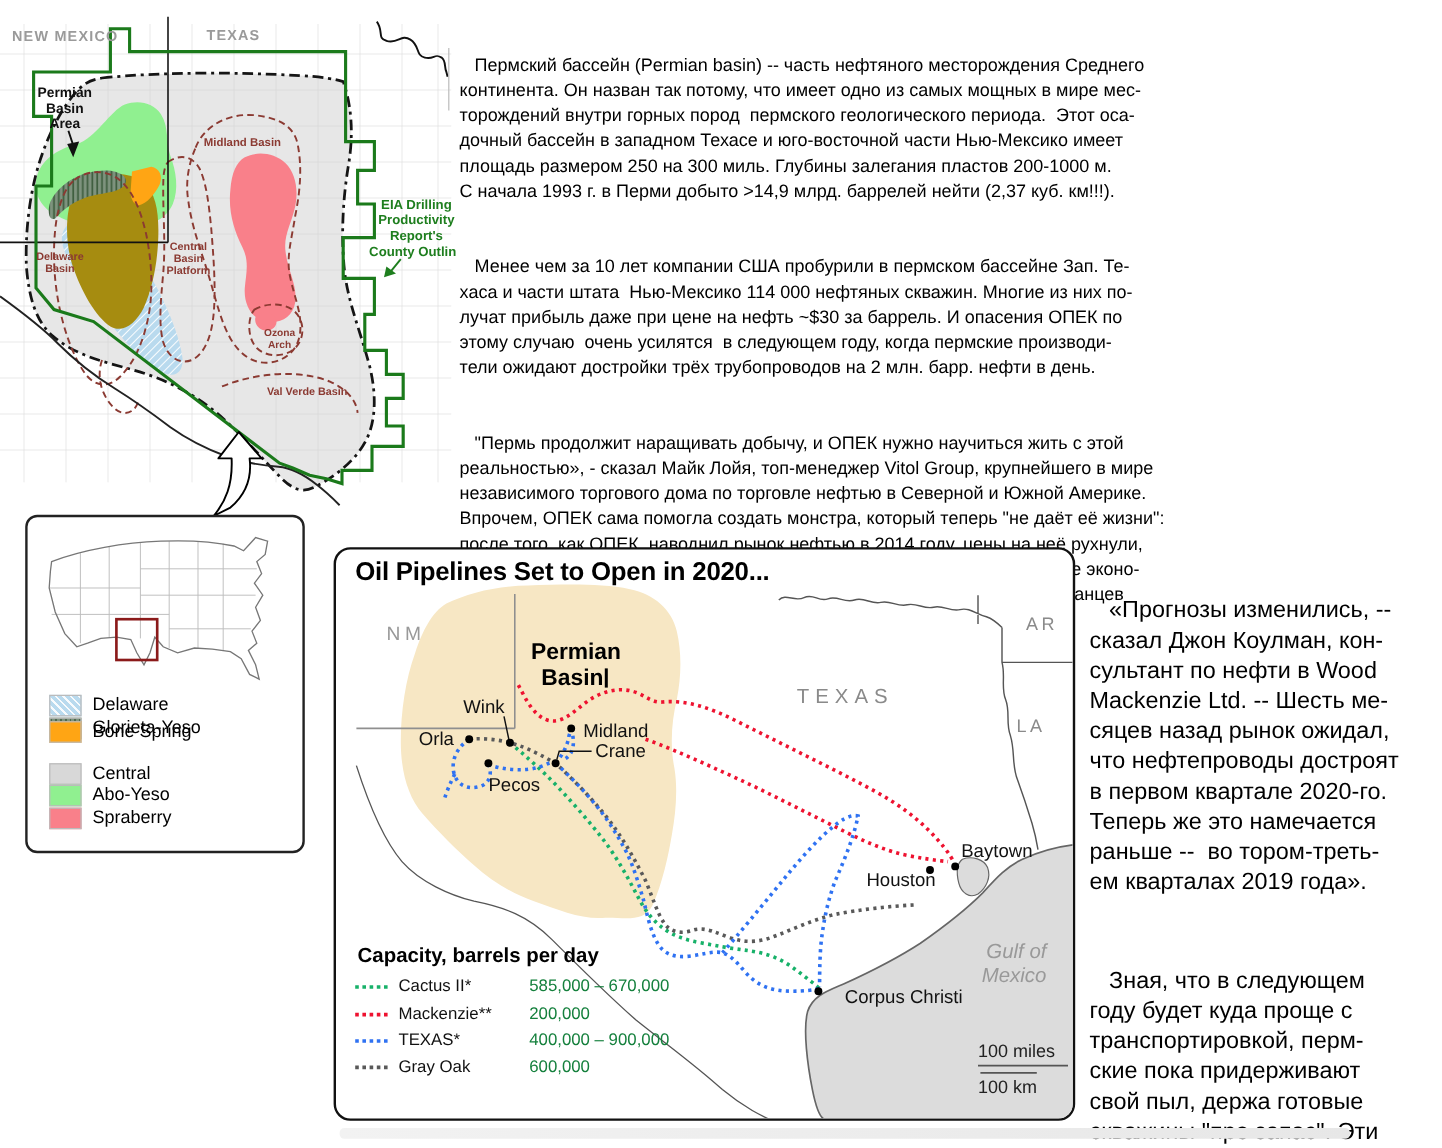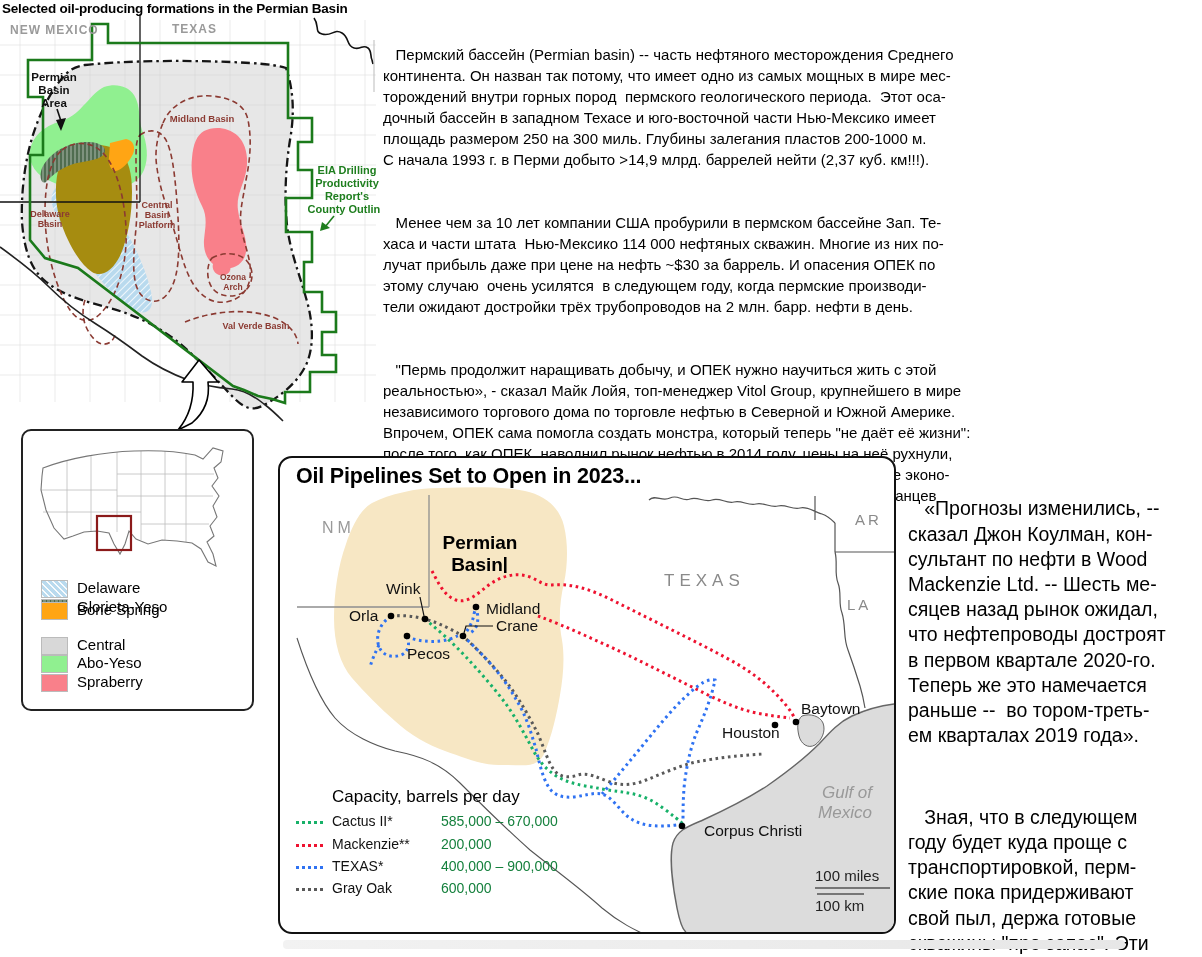--- a/index.html
+++ b/index.html
@@ -21,37 +21,36 @@
   
   .article-main{left:383px;top:2px;font-size:15px;line-height:21px;white-space:pre;}
   .article-side{left:908px;top:446px;font-size:19.5px;line-height:25.2px;white-space:pre;}
   .para{margin:0 0 0 0;}
   .article-side .para + .para{margin-top:6px;}
   
   .card{left:278px;top:456px;width:618px;height:478px;border:2px solid #111;border-radius:14px;
         box-sizing:border-box;background:#fff;overflow:hidden;}
   .card-title{position:absolute;left:16px;top:6px;font-size:21.5px;font-weight:bold;letter-spacing:-0.2px;z-index:3;white-space:nowrap;}
   .card svg{position:absolute;left:0;top:0;}
-  .cap-heading{position:absolute;left:18px;top:329px;font-size:17px;font-weight:normal;z-index:3;white-space:nowrap;margin-left:34px;}
+  .cap-heading{position:absolute;left:18px;top:329px;font-size:17px;font-weight:bold;z-index:3;white-space:nowrap;}
   .cap-row{position:absolute;left:16px;height:21px;z-index:3;white-space:nowrap;font-size:14px;}
   .dotline{display:inline-block;width:27px;border-top:3px dotted currentColor;vertical-align:middle;margin-right:0;}
   .cap-name{position:absolute;left:36px;top:0;color:#111;}
   .cap-value{position:absolute;left:145px;top:0;color:#15803d;}
   
   .hscroll{left:283px;top:940px;width:842px;height:9px;border-radius:4px;
            background:linear-gradient(90deg,#f2f2f2,#e7e7e7);}
   text{font-family:"Liberation Sans",sans-serif;}
 </style>
 </head>
 <body>
 
 <div class="canvas">
 
   <div class="abs map1">
-    <div class="map1-title">Selected oil-producing formations in the Permian Basin</div>
     <svg width="380" height="432" viewBox="0 0 380 432">
       <defs>
         <pattern id="hatchD" width="5" height="5" patternUnits="userSpaceOnUse" patternTransform="rotate(45)">
           <rect width="5" height="5" fill="#b9daee"></rect>
           <line x1="0" y1="0" x2="0" y2="5" stroke="#ffffff" stroke-width="1.6"></line>
         </pattern>
         <pattern id="hatchV" width="4" height="4" patternUnits="userSpaceOnUse">
           <rect width="4" height="4" fill="#7e937e"></rect>
           <line x1="1" y1="0" x2="1" y2="4" stroke="#3c5c3c" stroke-width="1.4"></line>
         </pattern>
@@ -196,21 +195,21 @@
 ские пока придерживают
 свой пыл, держа готовые
 скважины "про запас". Эти
 скважины заработают, как
 только новые трубопроводы
 (Gray Oak, Cactus II and Epic)
 введут в строй.</div>
   </div>
 
   <div class="abs card">
-    <div class="card-title">Oil Pipelines Set to Open in 2023...</div>
+    <div class="card-title">Oil Pipelines Set to Open in 2020...</div>
     <svg width="614" height="474" viewBox="0 0 614 474">
 
       <path d="M 92,45 C 110,36 135,30 160,30 C 190,29 220,28 245,33 C 265,37 280,50 284,68 C 288,85 288,105 284,125 C 280,142 278,162 282,182 C 285,200 283,220 280,237 C 277,255 272,278 264,296 C 256,312 240,306 222,307 C 204,308 185,300 165,293 C 148,287 130,277 115,263 C 100,250 85,235 72,220 C 60,206 54,185 54,160 C 54,135 58,108 66,86 C 72,68 80,52 92,45 Z" fill="#f7e7c4"></path>
 
       <path stroke="#8f8f8f" stroke-width="1.3" fill="none" d="M 149,37 V 149 M 17,149 H 149"></path>
       <path stroke="#555" stroke-width="1.2" fill="none" d="M 369,42 C 375,36 382,44 390,40 C 398,36 402,44 410,41 C 418,38 424,45 432,42 C 440,39 446,46 454,44 C 462,42 468,48 476,46 C 484,44 490,50 498,48 C 506,46 512,52 520,50 C 528,48 534,54 542,56 C 548,58 552,62 555,65 M 535,38 V 62"></path>
       <path stroke="#555" stroke-width="1.2" fill="none" d="M 555,65 V 94 M 555,94 H 614 M 555,94 C 558,105 554,115 558,125 C 562,135 558,145 562,155 C 566,168 563,180 568,192 C 572,203 576,215 580,228 C 583,238 584,244 585,250"></path>
 
       <path d="M 614,246 C 598,248 585,252 572,258 C 559,264 550,274 539,286 C 525,300 507,314 487,328 C 467,341 445,352 423,362 C 409,368 397,372 393,385 C 389,400 393,430 397,450 C 400,465 403,472 406,474 L 614,474 Z" fill="#dcdcdc"></path>
       <path fill="none" stroke="#666" stroke-width="1.4" d="M 614,246 C 598,248 585,252 572,258 C 559,264 550,274 539,286 C 525,300 507,314 487,328 C 467,341 445,352 423,362 C 409,368 397,372 393,385 C 389,400 393,430 397,450 C 400,465 403,472 406,474"></path>

